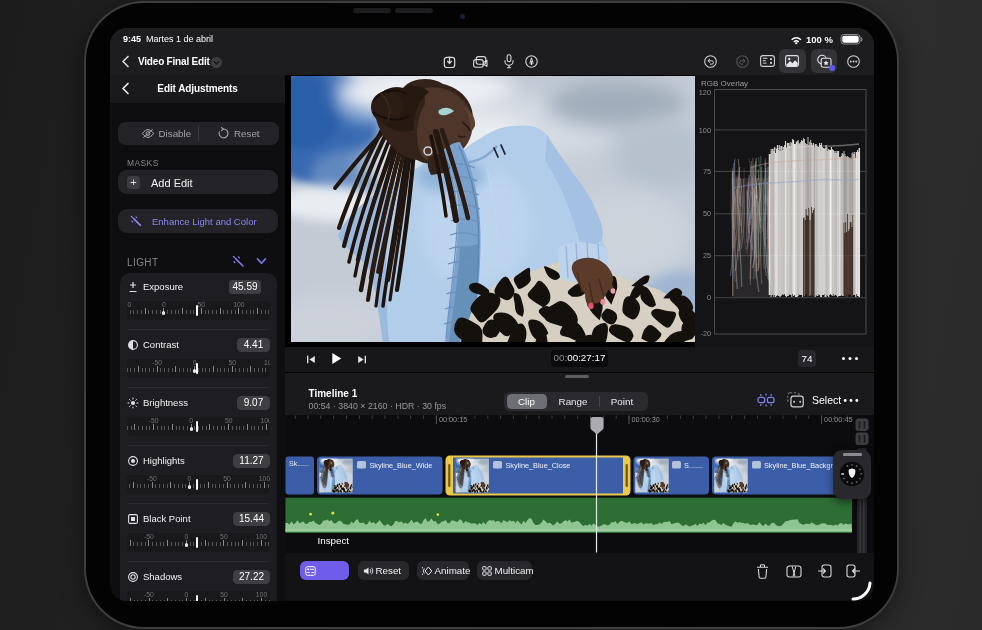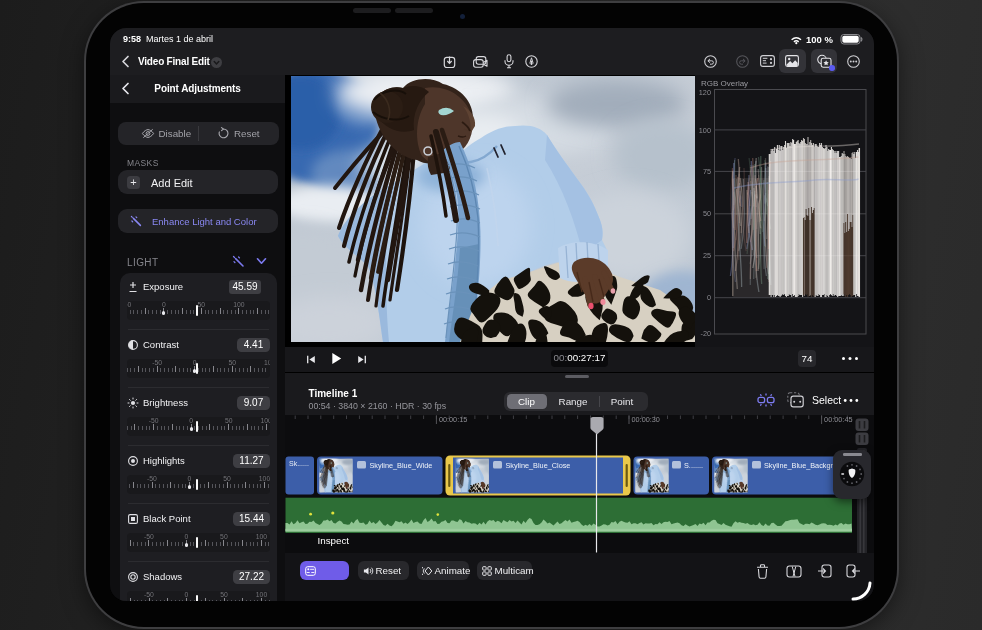--- a/index.html
+++ b/index.html
@@ -185,21 +185,21 @@
 </defs>
 </svg>
 <div id="ipad">
   <div class="abs" style="left:267px;top:5px;width:38px;height:5px;border-radius:3px;background:#1d1d1f"></div>
   <div class="abs" style="left:309px;top:5px;width:38px;height:5px;border-radius:3px;background:#1d1d1f"></div>
   <div class="abs" style="left:374px;top:11px;width:5px;height:5px;border-radius:50%;background:#13203a"></div>
 
   <div id="screen">
 
     <div class="abs" style="left:0;top:0;width:764px;height:47px;background:#1d1d20"></div>
-    <div class="abs" style="left:13px;top:5.5px;font-size:9px;color:#fff"><b>9:58</b>&nbsp; Martes 1 de abril</div>
+    <div class="abs" style="left:13px;top:5.5px;font-size:9px;color:#fff"><b>9:45</b>&nbsp; Martes 1 de abril</div>
     <div class="abs" style="left:680px;top:4px">
       <svg width="76" height="13" viewBox="0 0 76 13">
         <path d="M1.6 7.8 Q6.3 3.8 11 7.8" stroke="#fff" stroke-width="1.5" fill="none"></path>
         <path d="M3.9 9.8 Q6.3 7.8 8.7 9.8" stroke="#fff" stroke-width="1.5" fill="none"></path>
         <circle cx="6.3" cy="11.2" r="1.1" fill="#fff"></circle>
         <text x="16" y="10.5" font-size="9.5" font-weight="bold" fill="#fff">100 %</text>
         <rect x="51" y="2.5" width="19" height="9.5" rx="2.8" fill="none" stroke="#8a8a8e" stroke-width="1"></rect>
         <rect x="52.3" y="3.8" width="16.4" height="6.9" rx="1.8" fill="#fff"></rect>
         <path d="M71 5.5 q1.8 1.8 0 3.8" stroke="#8a8a8e" stroke-width="1.2" fill="none"></path>
       </svg>
@@ -289,21 +289,21 @@
         </svg>
       </div>
 
     <div class="abs" style="left:0;top:47px;width:175px;height:526px;background:#0e0e10"></div>
     <div class="abs" style="left:0;top:47px;width:175px;height:28px;background:#1a1a1d"></div>
     <div class="abs" style="left:10px;top:54px">
         <svg width="11" height="13" viewBox="0 0 11 13">
           <path d="M8 1.5 L3 6.5 L8 11.5" stroke="#e8e8ec" stroke-width="1.7" fill="none" stroke-linecap="round" stroke-linejoin="round"></path>
         </svg>
       </div>
-    <div class="abs" style="left:0px;top:55px;width:175px;text-align:center;font-size:10px;font-weight:bold;color:#fff;letter-spacing:-0.1px">Point Adjustments</div>
+    <div class="abs" style="left:0px;top:55px;width:175px;text-align:center;font-size:10px;font-weight:bold;color:#fff;letter-spacing:-0.1px">Edit Adjustments</div>
 
     <div class="abs" style="left:8px;top:94px;width:161px;height:22.5px;background:#242428;border-radius:8px"></div>
     <div class="abs" style="left:88px;top:97.5px;width:1px;height:15.5px;background:#3a3a3e"></div>
     <div class="abs" style="left:31px;top:99.5px">
         <svg width="14" height="11" viewBox="0 0 14 11">
           <path d="M1.4 5.5 C3.2 2.8 5.6 1.6 7 1.6 C8.4 1.6 10.8 2.8 12.6 5.5 C10.8 8.2 8.4 9.4 7 9.4 C5.6 9.4 3.2 8.2 1.4 5.5 Z" fill="none" stroke="#a8a8ae" stroke-width="1"></path>
           <circle cx="7" cy="5.5" r="1.9" fill="none" stroke="#a8a8ae" stroke-width="1"></circle>
           <path d="M2.3 9.7 L11.7 1.3" stroke="#a8a8ae" stroke-width="1"></path>
         </svg>
       </div>

